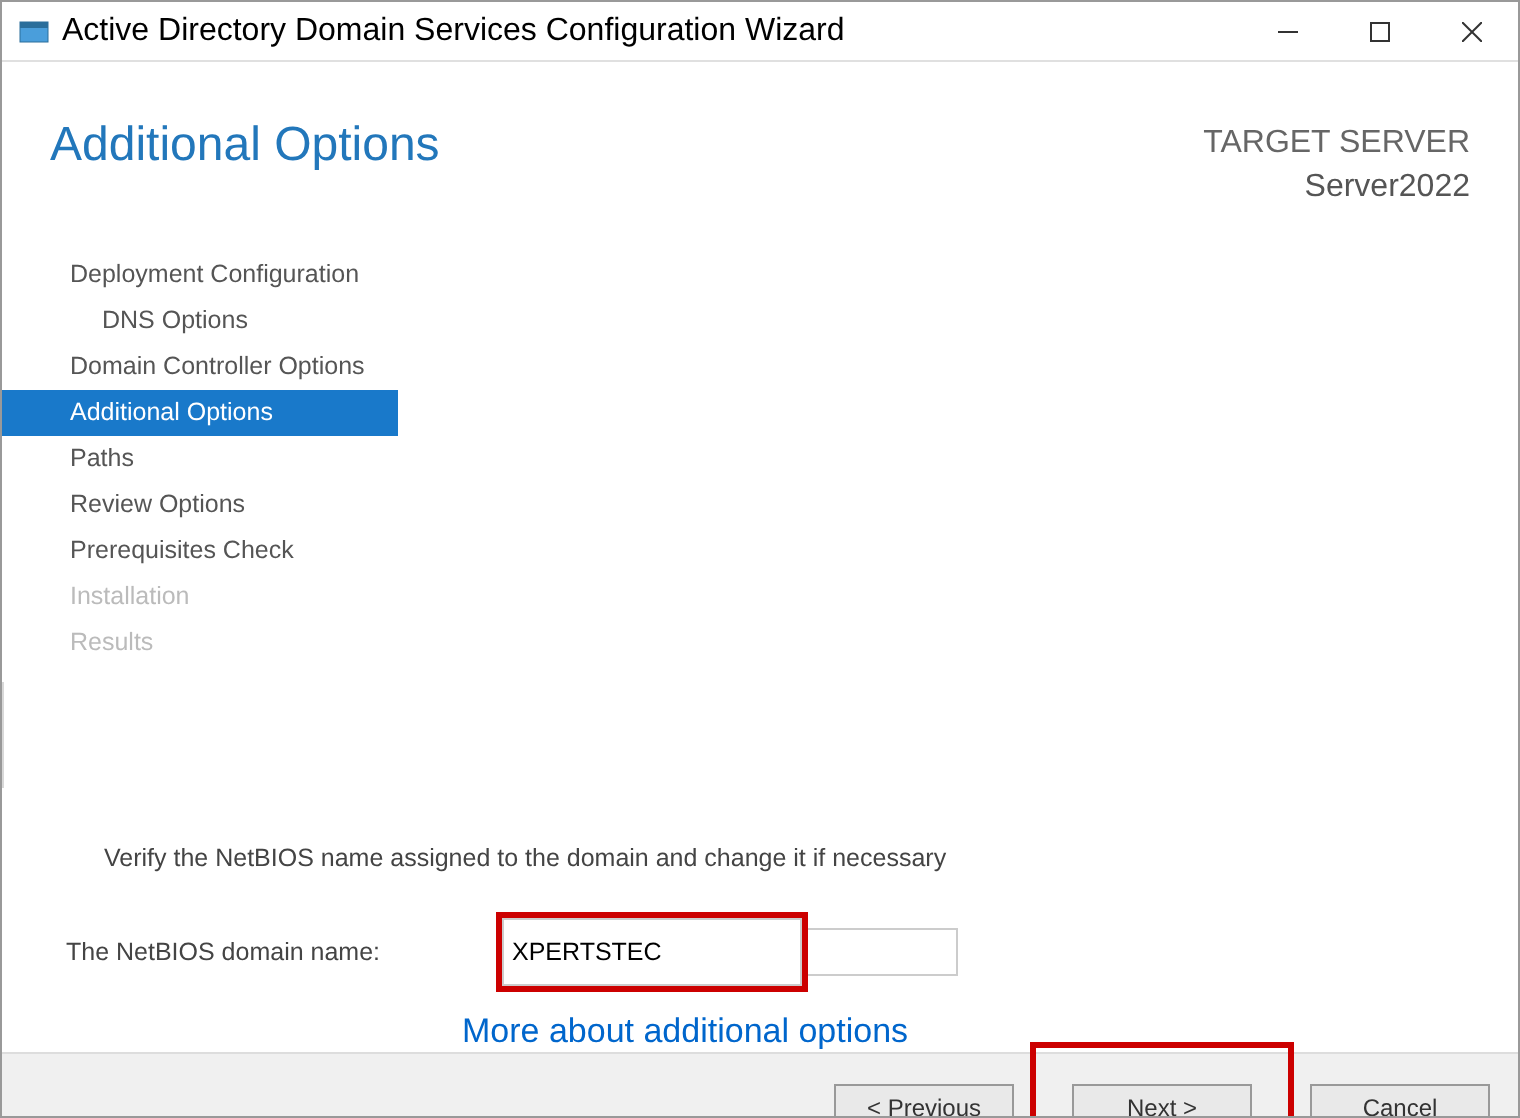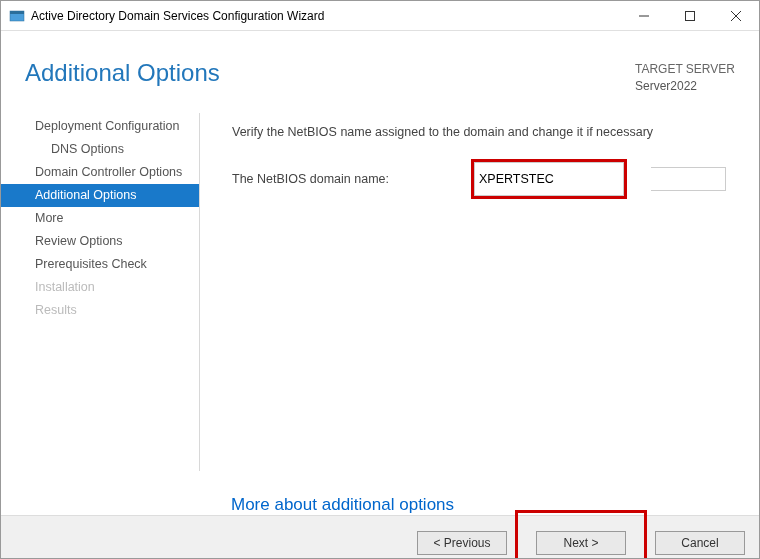--- a/index.html
+++ b/index.html
@@ -1,35 +1,35 @@
 <!DOCTYPE html>
 <html><head>
   <meta charset="utf-8">
   <style>
     * { box-sizing: border-box; margin: 0; padding: 0; font-family: "Segoe UI", Tahoma, sans-serif; }
     body { width: 760px; height: 559px; background: #fff; border: 1px solid #999; overflow: hidden; }
     .titlebar { height: 30px; display: flex; align-items: center; padding-left: 8px; border-bottom: 1px solid #e0e0e0; }
     .titlebar .icon { width: 16px; height: 16px; margin-right: 6px; display: inline-flex; }
-    .titlebar .title { font-size: 12px; color: #000; flex: 1; }
+    .titlebar .title { font-size: 16px; color: #000; flex: 1; }
     .titlebar .ctrl { width: 46px; height: 30px; display: flex; align-items: center; justify-content: center; color: #222; font-size: 12px; }
     .header { display: flex; align-items: flex-start; padding: 28px 24px 10px 24px; }
     .header h1 { font-size: 24px; font-weight: 300; color: #2277bb; flex: 1; }
-    .target { text-align: left; font-size: 12px; color: #666; line-height: 1.4; margin-top: 2px; }
+    .target { text-align: right; font-size: 16px; color: #666; line-height: 1.4; margin-top: 2px; }
     .target .label { color: #666; }
     .target .name { color: #555; }
-    .body { display: flex; padding: 0 0 0 0; height: 380px; }
+    .body { display: flex; padding: 0 0 0 0; height: 380px; flex-direction: column; }
     .sidebar { width: 198px; padding: 10px 0 0 0; }
     .sidebar .item { height: 23px; display: flex; align-items: center; padding-left: 34px; font-size: 12.5px; color: #555; cursor: default; }
     .sidebar .item.indent { padding-left: 50px; }
     .sidebar .item.active { background: #1979ca; color: #fff; }
     .sidebar .item.disabled { color: #bbb; }
     .divider { width: 1px; background: #d8d8d8; margin-top: 8px; margin-bottom: 8px; height: 358px; }
     .content { flex: 1; padding: 20px 30px 0 32px; font-size: 12.5px; color: #444; }
-    .content .instruct { margin-bottom: 20px; }
-    .content .row { display: flex; align-items: center; gap: 24px; }
+    .content .instruct { margin-bottom: 20px; margin-left: 19px; }
+    .content .row { display: flex; align-items: center; }
     .content .label { width: 215px; }
     .input-wrap { border: 3px solid #cc0000; padding: 0; }
     .content input { width: 150px; height: 22px; border: 1px solid #ccc; padding: 16px 4px; font-size: 12.5px; }
     .extra-input-border { border: 1px solid #ccc; height: 24px; width: 75px; border-left: none; }
     .morelink { color: #0066cc; font-size: 17px; margin-left: 230px; margin-top: 10px; display: block; }
     .footer { height: 55px; border-top: 1px solid #ddd; background: #f0f0f0; display: flex; align-items: center; justify-content: flex-end; padding: 0 14px; gap: 8px; }
     .footer button { width: 90px; height: 24px; font-size: 12px; border: 1px solid #999; background: #e9e9e9; color: #333; cursor: default; }
     .footer button.disabled { color: #a0a0a0; }
     .footer .hl { border: 3px solid #cc0000; padding: 18px; }
   </style>
@@ -69,21 +69,21 @@
     <div class="name">Server2022</div>
   </div>
 </div>
 
 <div class="body">
   <div class="sidebar">
     <div class="item">Deployment Configuration</div>
     <div class="item indent">DNS Options</div>
     <div class="item">Domain Controller Options</div>
     <div class="item active">Additional Options</div>
-    <div class="item">More</div>
+    <div class="item">Paths</div>
     <div class="item">Review Options</div>
     <div class="item">Prerequisites Check</div>
     <div class="item disabled">Installation</div>
     <div class="item disabled">Results</div>
   </div>
   <div class="divider"></div>
   <div class="content">
     <div class="instruct">Verify the NetBIOS name assigned to the domain and change it if necessary</div>
     <div class="row">
       <div class="label">The NetBIOS domain name:</div>

